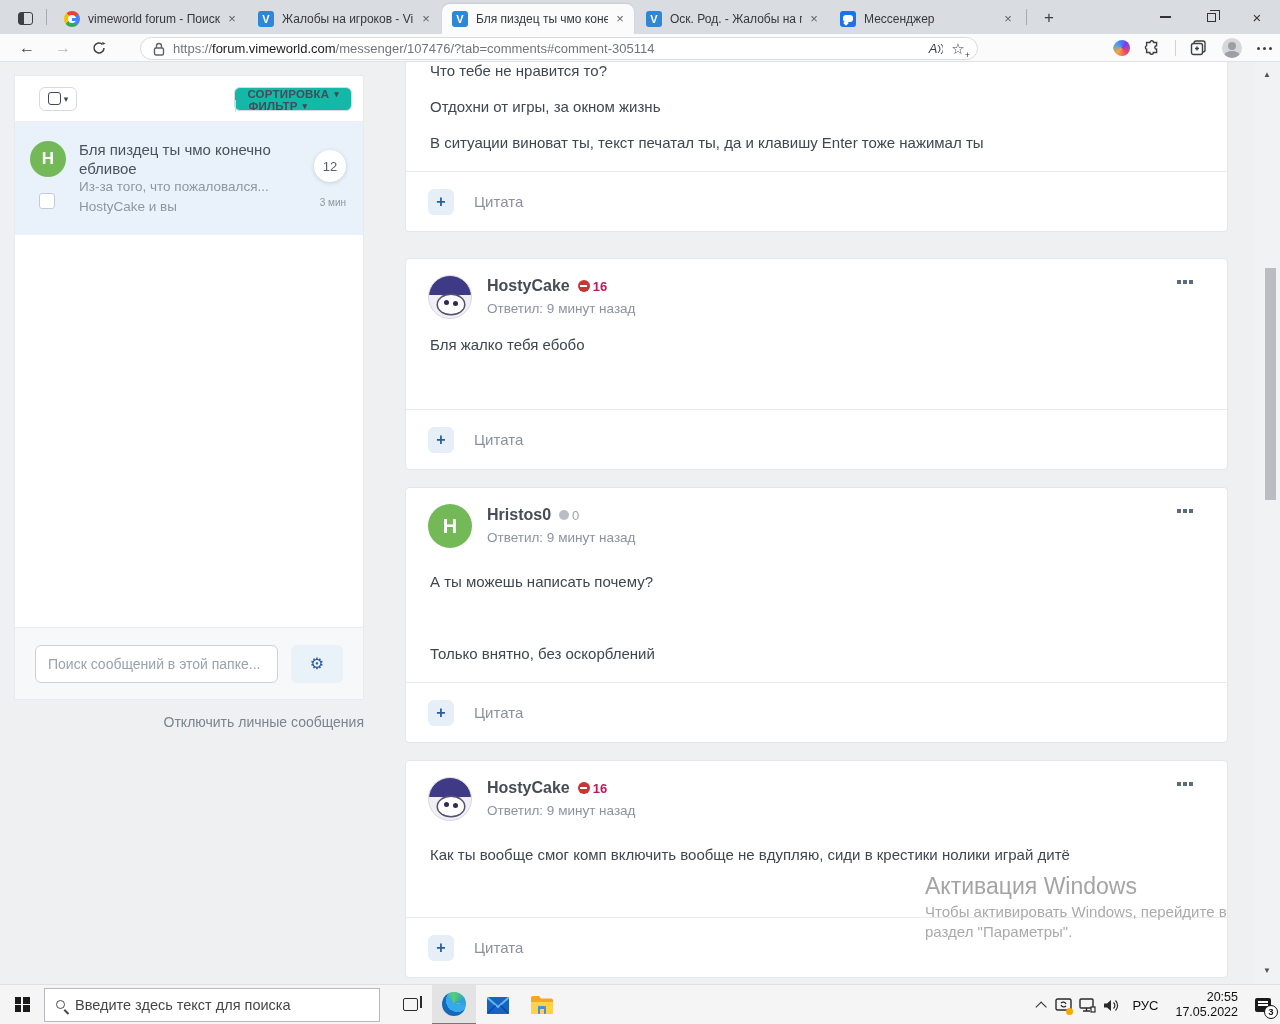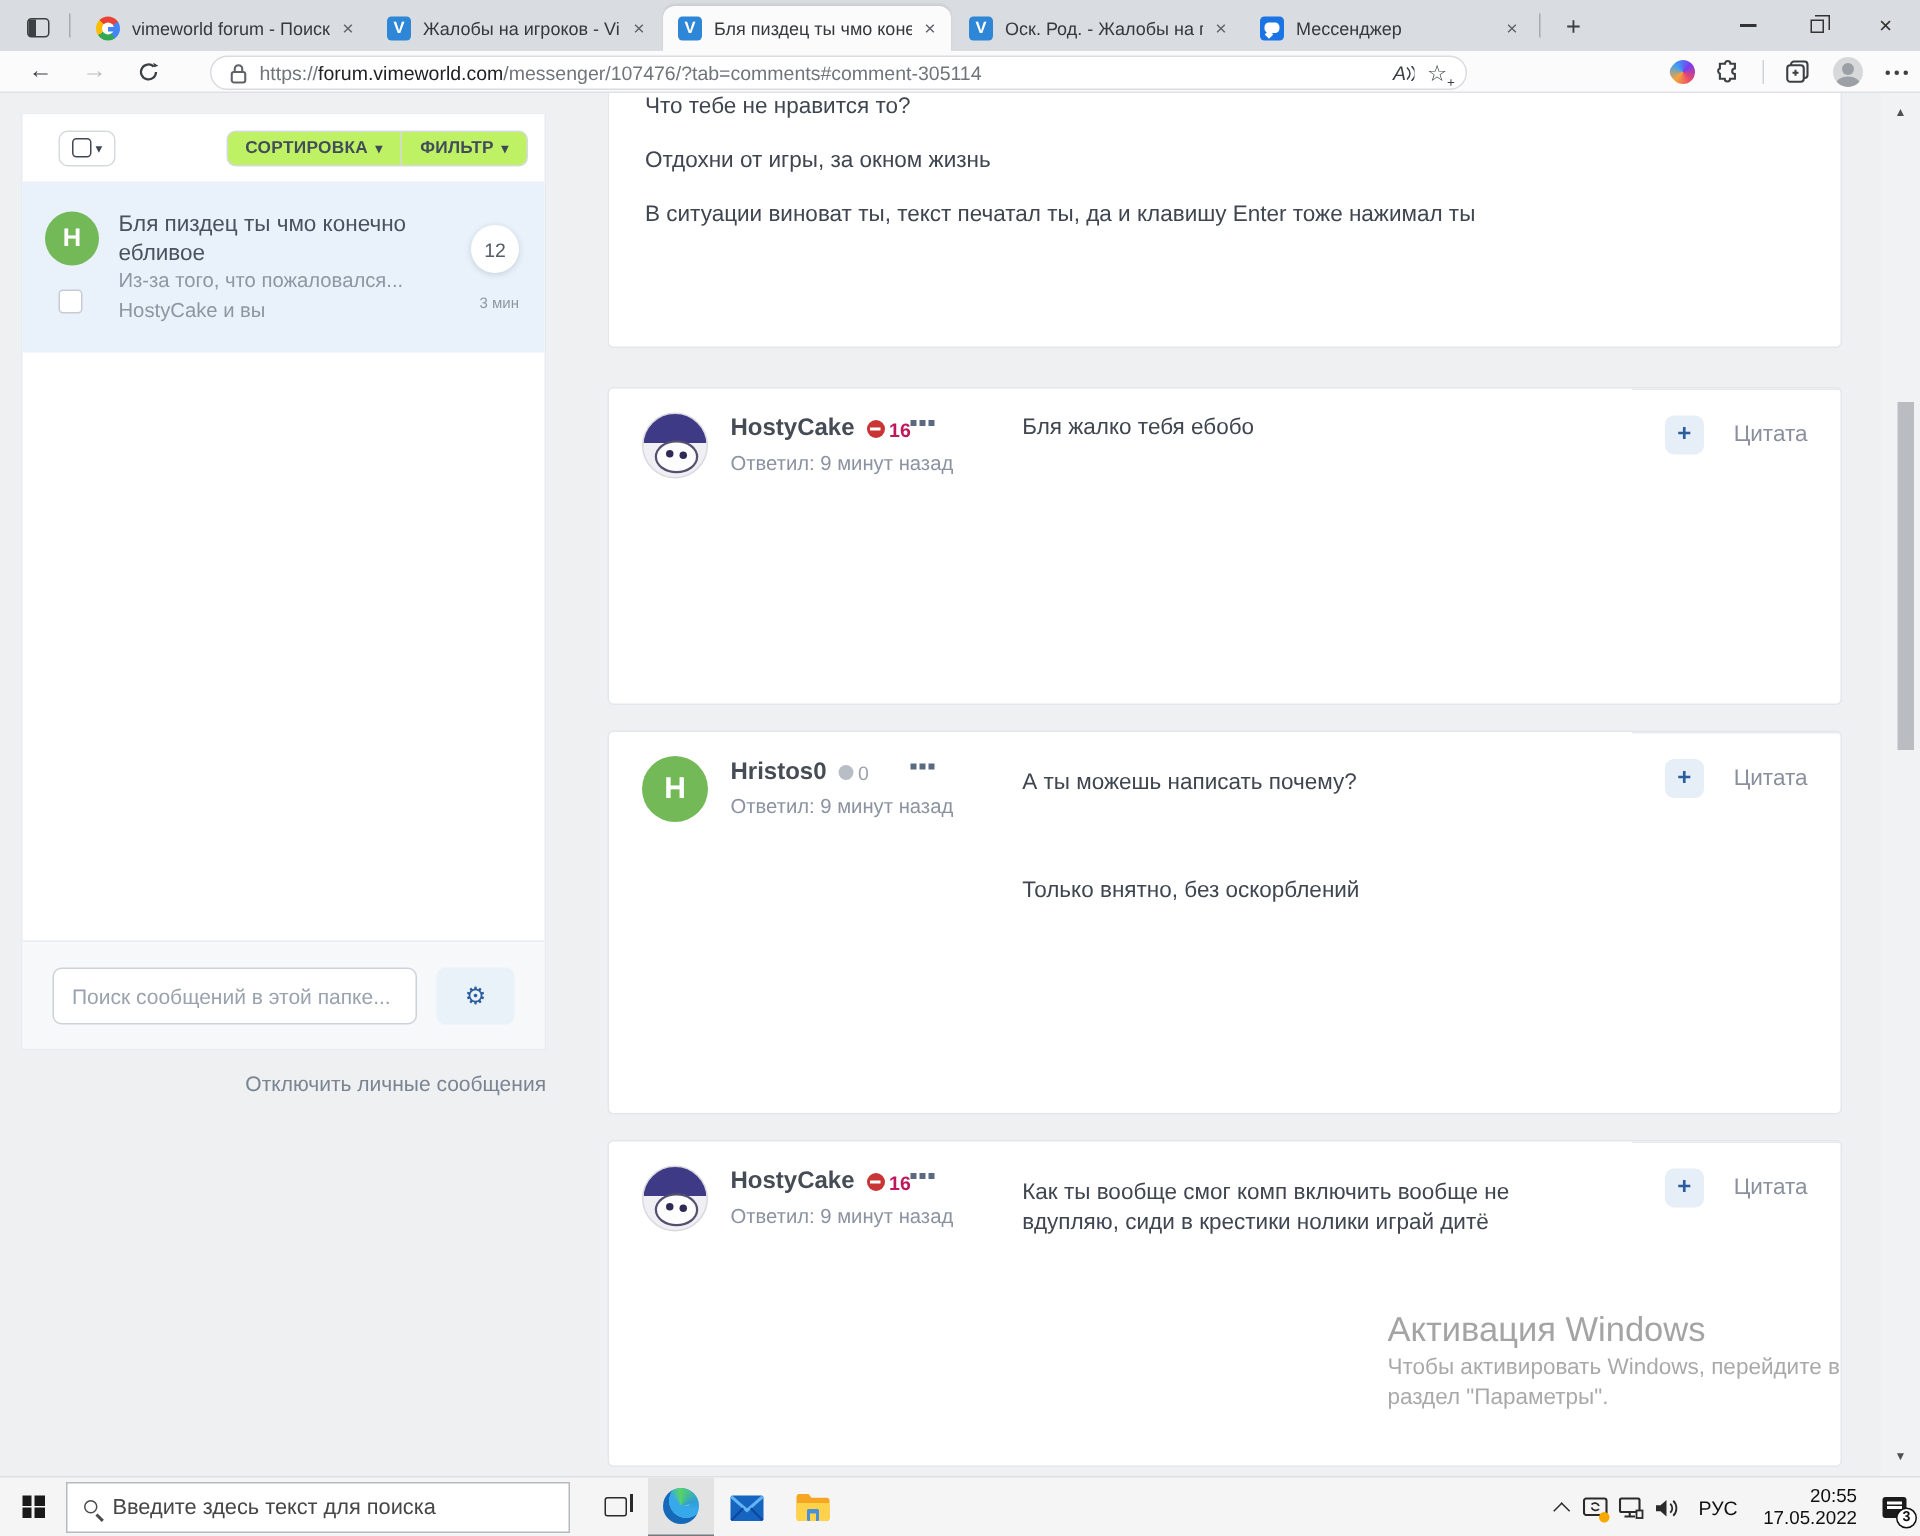--- a/index.html
+++ b/index.html
@@ -54,40 +54,40 @@
 
   
   .content { position:relative; height:922px; background:#eef0f2; overflow:hidden; }
 
   
   .panel { position:absolute; left:14px; top:13px; width:350px; height:625px; background:#fff; border:1px solid #e7eaee; display:flex; flex-direction:column; }
   .ptoolbar { height:46px; display:flex; align-items:center; justify-content:space-between; padding:0 11px 0 24px; border-bottom:1px solid #edeff2; }
   .cb-btn { width:38px; height:24px; border:1px solid #d6dae0; border-radius:6px; display:flex; align-items:center; justify-content:center; gap:3px; background:#fff; cursor:pointer; }
   .cb-sq { width:13px; height:13px; border:1.6px solid #3f4854; border-radius:3px; }
   .caret { font-size:9px; color:#3f4854; }
-  .sf-group { height:24px; border:1px solid #d6dae0; border-radius:6px; display:flex; background:#bef264; }
+  .sf-group { height:24px; border:1px solid #d6dae0; border-radius:6px; display:flex; background:#14b8a6;flex-direction:column; }
   .sf-btn { padding:0 12px; display:flex; align-items:center; gap:5px; font-size:11.5px; font-weight:bold; color:#434c59; letter-spacing:.2px; cursor:pointer; }
   .sf-btn + .sf-btn { border-left:1px solid #d6dae0; }
   .conv { height:113px; background:#e9f2fa; position:relative; cursor:pointer; }
   .conv-av { position:absolute; left:15px; top:19px; width:36px; height:36px; border-radius:50%; background:#74b957; color:#fff; font-size:17px; font-weight:bold; display:flex; align-items:center; justify-content:center; }
   .conv-cb { position:absolute; left:24px; top:71px; width:16px; height:16px; background:#fff; border:1px solid #c7ccd3; border-radius:3px; cursor:pointer; }
   .conv-title { position:absolute; left:64px; top:18px; width:196px; font-size:15px; line-height:19px; color:#49525e; }
   .conv-preview { position:absolute; left:64px; top:57px; width:210px; font-size:13.5px; color:#8e96a2; white-space:nowrap; overflow:hidden; }
   .conv-part { position:absolute; left:64px; top:77px; font-size:13.5px; color:#8e96a2; }
   .conv-badge { position:absolute; right:17px; top:28px; width:32px; height:32px; border-radius:50%; background:#fff; box-shadow:0 1px 4px rgba(40,50,60,.18); font-size:13px; color:#565e6a; display:flex; align-items:center; justify-content:center; }
   .conv-time { position:absolute; right:17px; top:75px; font-size:10px; color:#8e96a2; }
   .pspacer { flex:1; }
   .searchrow { height:72px; background:#f6f8fa; border-top:1px solid #e9ecef; display:flex; align-items:center; padding:0 20px; gap:13px; }
   .searchrow input { flex:1; height:38px; border:1px solid #ccd2d9; border-radius:6px; padding:0 12px; font-size:14px; font-family:inherit; color:#424a55; background:#fff; outline:none; }
   .searchrow input::placeholder { color:#9aa2ae; }
   .gear-btn { width:52px; height:38px; border:none; border-radius:6px; background:#e9f1f9; color:#2b5c9e; font-size:16px; cursor:pointer; }
   .pm-link { position:absolute; left:14px; top:652px; width:350px; text-align:right; font-size:14px; color:#7a8492; cursor:pointer; }
 
   
-  .card { position:absolute; left:405px; width:823px; background:#fff; border:1px solid #e3e6ea; border-radius:4px; display:flex; flex-direction:row; }
+  .card { position:absolute; left:405px; width:823px; background:#fff; border:1px solid #e3e6ea; border-radius:4px; display:flex; flex-direction:column; }
   .card.partial { border-top:none; border-radius:0 0 4px 4px; }
   .card-head { padding:16px 22px 0; display:flex; position:relative; }
   .msg-av { width:44px; height:44px; border-radius:50%; flex:0 0 auto; }
   .av-hosty { background:linear-gradient(180deg,#3f3a85 0 46%, #efeff4 46%); position:relative; overflow:hidden; border:1px solid #d8d8de; }
   .av-hosty::before { content:""; position:absolute; left:9px; top:19px; width:26px; height:19px; background:#fdfdfe; border-radius:50%; box-shadow:0 0 0 1.5px #54506e; }
   .av-hosty::after { content:""; position:absolute; left:15px; top:24px; width:5px; height:5px; border-radius:50%; background:#2e2a56; box-shadow:9px 1px 0 #2e2a56; }
   .av-green { background:#74b957; color:#fff; font-size:20px; font-weight:bold; display:flex; align-items:center; justify-content:center; }
   .hmeta { margin-left:15px; padding-top:2px; }
   .author-row { display:flex; align-items:center; gap:8px; }
   .author { font-size:16px; font-weight:bold; color:#464c55; }

